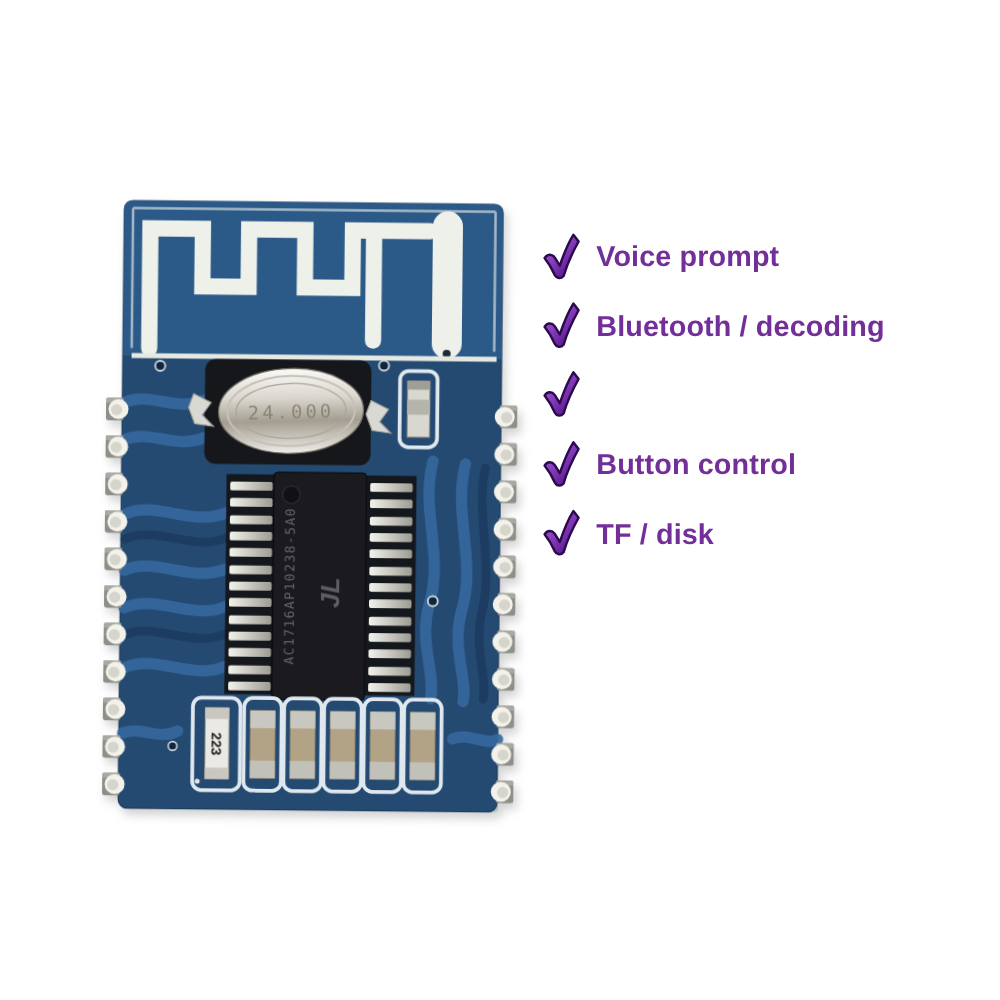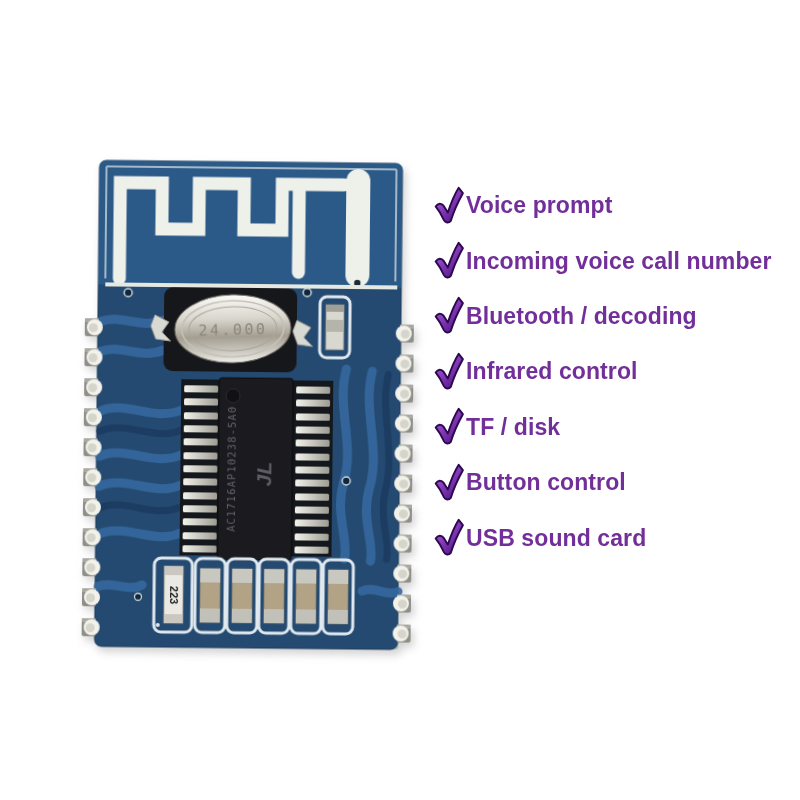--- a/index.html
+++ b/index.html
@@ -11,21 +11,21 @@
   .stage{position:absolute;inset:0;}
   .board-svg{
     position:absolute;left:84px;top:158px;
     transform:rotate(0.6deg);
     filter:drop-shadow(3px 5px 4px rgba(110,110,110,0.30));
   }
   .features{
     position:absolute;left:432px;top:178px;
     display:flex;flex-direction:column;
   }
-  .feature-row{height:55.4px;display:flex;align-items:center;}
+  .feature-row{height:55.4px;display:flex;align-items:center;gap:11px;}
   .check-icon{width:34px;height:46px;flex:0 0 auto;}
   .feature-label{
     font-size:23px;font-weight:bold;color:#722e99;
     white-space:nowrap;letter-spacing:0.1px;
   }
   .hidden-defs{position:absolute;width:0;height:0;}
 </style>
 </head>
 <body>
 
@@ -232,57 +232,44 @@
 
   <div class="features">
 
     <div class="feature-row">
       <svg class="check-icon" viewBox="0 0 42 52">
           <use href="#checkmark-shape"></use>
         </svg>
       <span class="feature-label">Voice prompt</span>
     </div>
 
-    <div class="feature-row">
-      <svg class="check-icon" viewBox="0 0 42 52">
-          <use href="#checkmark-shape"></use>
-        </svg>
-      <span class="feature-label">Incoming voice call number</span>
-    </div>
 
     <div class="feature-row">
       <svg class="check-icon" viewBox="0 0 42 52">
           <use href="#checkmark-shape"></use>
         </svg>
       <span class="feature-label">Bluetooth / decoding</span>
     </div>
 
     <div class="feature-row">
       <svg class="check-icon" viewBox="0 0 42 52">
           <use href="#checkmark-shape"></use>
         </svg>
-      <span class="feature-label">Infrared control</span>
+    </div>
+
+    <div class="feature-row">
+      <svg class="check-icon" viewBox="0 0 42 52">
+          <use href="#checkmark-shape"></use>
+        </svg>
+      <span class="feature-label">Button control</span>
     </div>
 
     <div class="feature-row">
       <svg class="check-icon" viewBox="0 0 42 52">
           <use href="#checkmark-shape"></use>
         </svg>
       <span class="feature-label">TF / disk</span>
     </div>
 
-    <div class="feature-row">
-      <svg class="check-icon" viewBox="0 0 42 52">
-          <use href="#checkmark-shape"></use>
-        </svg>
-      <span class="feature-label">Button control</span>
-    </div>
-
-
-    <div class="feature-row">
-      <svg class="check-icon" viewBox="0 0 42 52">
-          <use href="#checkmark-shape"></use>
-        </svg>
-      <span class="feature-label">USB sound card</span>
-    </div>
+
 
   </div>
 </div>
 
 </body></html>

